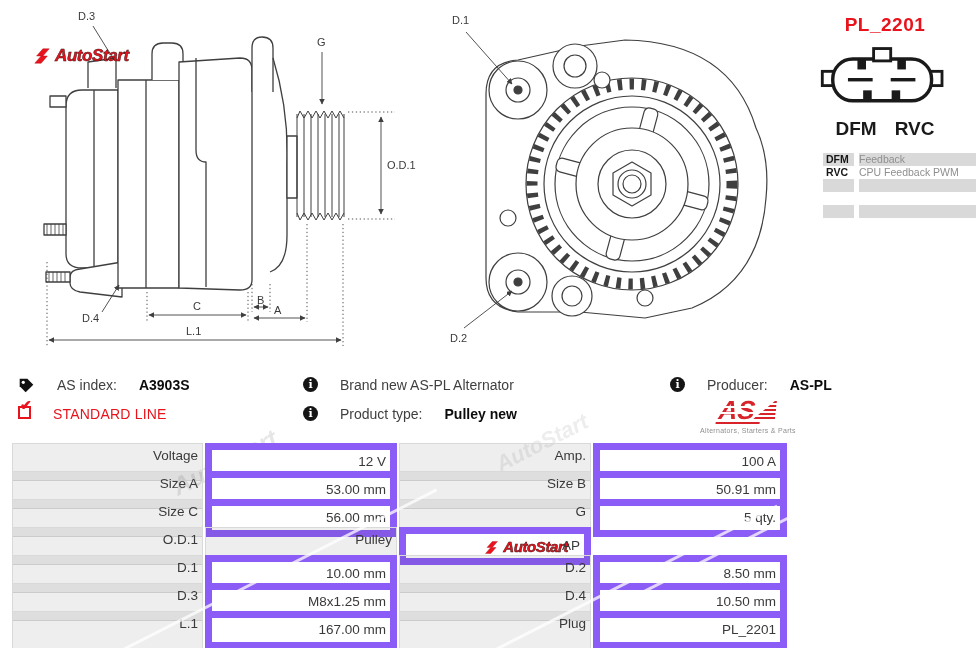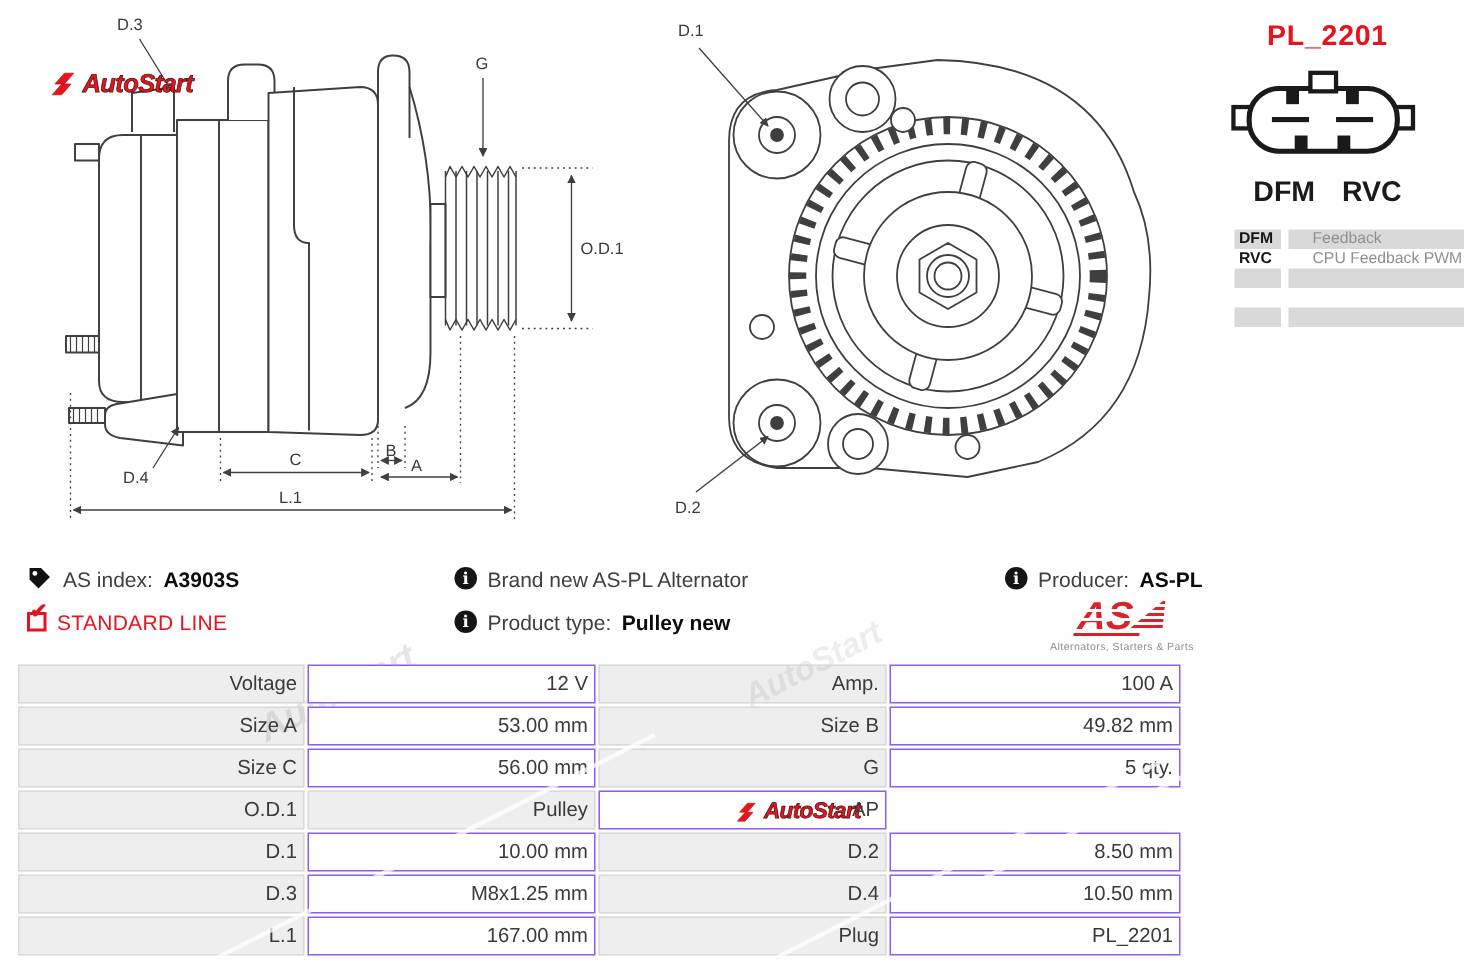--- a/index.html
+++ b/index.html
@@ -19,46 +19,46 @@
   .autostart-logo.table-logo .as-text{font-size:15px}
 
   
   .plug-panel{position:absolute;left:810px;top:14px;width:166px}
   .plug-code{width:150px;text-align:center;font-size:19px;font-weight:700;color:#e8131d;letter-spacing:.5px}
   .plug-svg{display:block;margin:4px auto 0;width:134px;height:76px;margin-left:8px}
   .plug-pins{width:150px;display:flex;justify-content:center;gap:18px;font-size:19px;font-weight:700;color:#1a1a1a;margin-top:2px}
   .pin-table{margin-top:13px;margin-left:13px;width:153px}
   .pin-row{display:grid;grid-template-columns:31px 117px;column-gap:5px;height:13px;line-height:13px;font-size:10.5px;margin:0}
   .pin-row .pn{font-weight:700;color:#161616;padding-left:3px}
-  .pin-row .pd{color:#8f8f8f;padding-left:16px;white-space:nowrap;overflow:hidden}
+  .pin-row .pd{color:#8f8f8f;padding-left:0;white-space:nowrap;overflow:hidden}
   .pin-row.odd .pn,.pin-row.odd .pd{background:#d9d9d9}
 
   
-  .info-item{position:absolute;display:flex;align-items:center;gap:7px;font-size:14px;color:#3f3f3f;height:17px}
+  .info-item{position:absolute;display:flex;gap:22px;font-size:14px;color:#3f3f3f;height:17px}
   .info-item .strong{font-weight:700;color:#0c0c0c}
   .info-icon{display:inline-flex;width:15px;height:15px;border-radius:50%;background:#151515;color:#fff;font-weight:700;font-size:11px;align-items:center;justify-content:center;flex:0 0 15px;font-family:"DejaVu Serif",serif}
   .standard{color:#e8131d;font-weight:400;letter-spacing:.2px}
   .check-box{position:relative;width:13px;height:13px;border:2px solid #e8131d;flex:0 0 13px}
   .check-box .chk{position:absolute;left:0px;top:-10px;color:#e8131d;font-size:14px;font-weight:700;line-height:14px}
 
   
   .as-logo{position:absolute;left:698px;top:398px;width:100px;text-align:center}
   .as-word{position:relative;display:inline-block;font-style:italic;font-weight:900;font-size:26px;line-height:24px;color:#d8232a;transform:skewX(-6deg)}
   .as-flag{display:inline-block;vertical-align:baseline;width:22px;height:20px;margin-left:-1px;background:repeating-linear-gradient(0deg,#d8232a 0 2px,#fff 2px 4px);clip-path:polygon(0 100%,100% 0,100% 100%)}
   .as-stripe{position:absolute;left:0;width:36px;height:2px;background:#fff}
   .as-stripe.s1{top:8px}.as-stripe.s2{top:14px}
   .as-underline{position:absolute;left:-2px;bottom:-2px;width:44px;height:2px;background:#d8232a}
   .as-tagline{margin-top:4px;font-size:7px;color:#8f8f8f;letter-spacing:.3px;white-space:nowrap}
 
   
   .spec-table{position:absolute;left:12px;top:443px;width:775px;z-index:1}
   .spec-row{display:grid;grid-template-columns:191px 192px 192px 194px;column-gap:2px;height:26px;margin-bottom:2px}
   .cell{font-size:13.5px;line-height:24px;text-align:right;padding-right:4px;color:#3a3a3a;position:relative}
   .cell.lab{background:rgba(62,62,62,0.085);border:1px solid #d9d9d9}
-  .cell.val{background:#ffffff;border:1px solid #8b5cf6}
+  .cell.val{background:#ffffff;border:7px solid #8b5cf6}
   .cell .ap{position:relative;z-index:3}
 
   
   .wm-text{position:absolute;font-style:italic;font-weight:700;color:#999;pointer-events:none;z-index:0}
   .wm-a{left:168px;top:448px;font-size:25px;transform:rotate(-27deg);opacity:.24}
   .wm-b{left:492px;top:430px;font-size:22px;transform:rotate(-27deg);opacity:.17}
   .wm-line{position:absolute;height:3px;background:rgba(255,255,255,.75);transform:rotate(-27deg);z-index:5;pointer-events:none}
   .wl1{left:30px;top:586px;width:430px}
   .wl2{left:380px;top:600px;width:420px}
   .wl3{left:600px;top:536px;width:300px}
@@ -272,21 +272,21 @@
     <div class="spec-row">
       <div class="cell lab">Voltage</div>
       <div class="cell val">12 V</div>
       <div class="cell lab">Amp.</div>
       <div class="cell val">100 A</div>
     </div>
     <div class="spec-row">
       <div class="cell lab">Size A</div>
       <div class="cell val">53.00 mm</div>
       <div class="cell lab">Size B</div>
-      <div class="cell val">49.82 mm</div>
+      <div class="cell val">50.91 mm</div>
     </div>
     <div class="spec-row">
       <div class="cell lab">Size C</div>
       <div class="cell val">56.00 mm</div>
       <div class="cell lab">G</div>
       <div class="cell val">5 qty.</div>
     </div>
     <div class="spec-row">
       <div class="cell lab">O.D.1</div>
       <div class="cell lab">Pulley</div>

